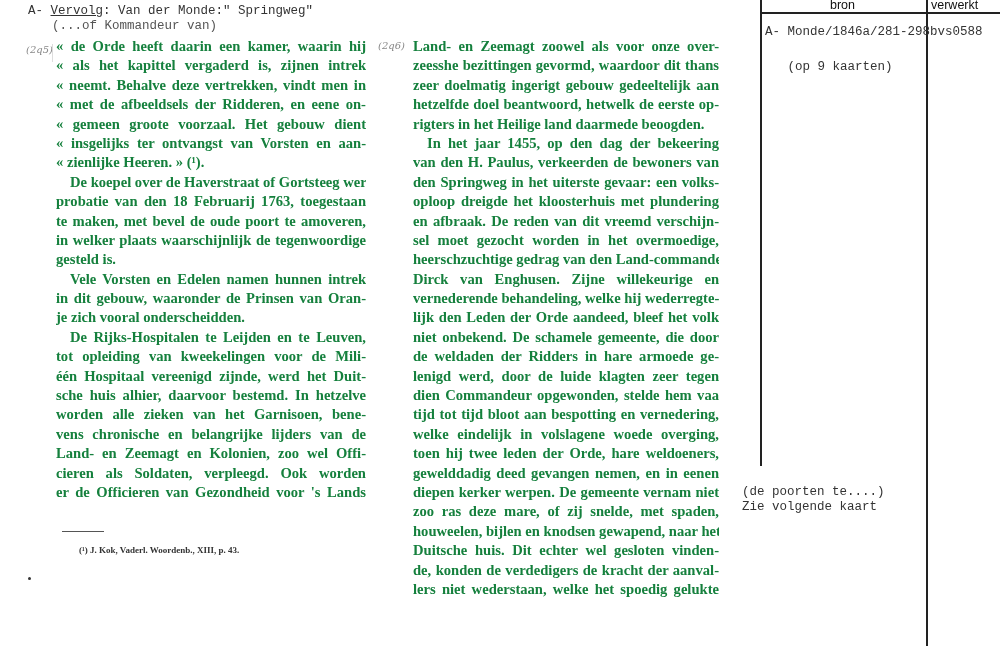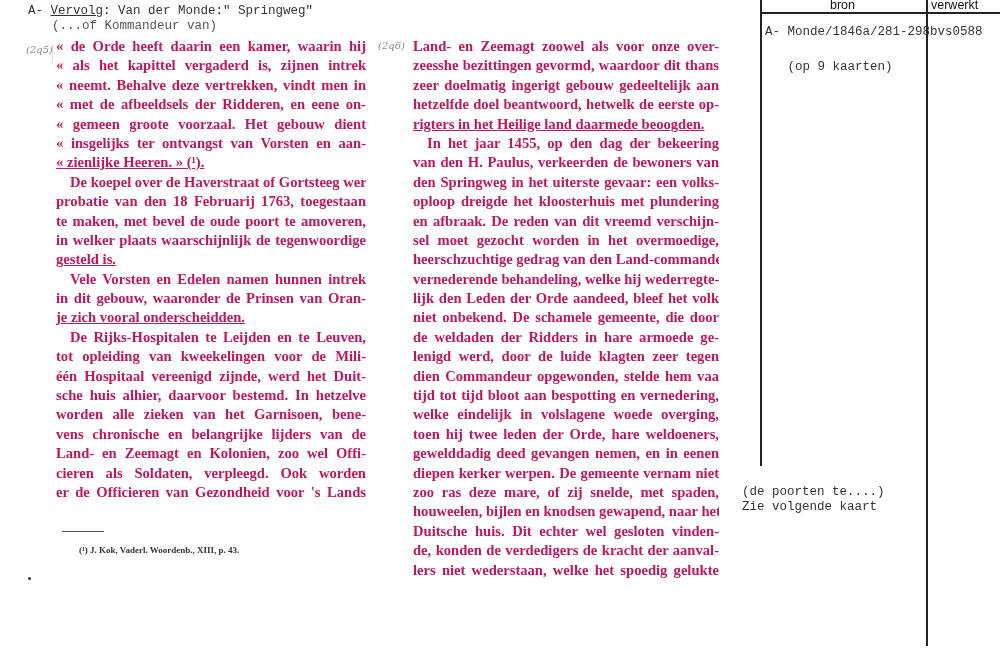--- a/index.html
+++ b/index.html
@@ -1,21 +1,21 @@
 <!DOCTYPE html>
 <html><head>
 <meta charset="utf-8">
 <style>
   html, body { margin: 0; padding: 0; background: #ffffff; }
   body { width: 1000px; height: 649px; position: relative; overflow: hidden; color: #1a1a1a; }
   .typed { font-family: "Liberation Mono", "DejaVu Sans Mono", monospace; font-size: 12.5px; color: #333; position: absolute; white-space: pre; }
   .u { text-decoration: underline; }
-  .col { position: absolute; font-family: "Liberation Serif", "DejaVu Serif", serif; font-size: 14.6px; font-weight: bold; color: #be185d; }
+  .col { position: absolute; font-family: "Liberation Serif", "DejaVu Serif", serif; font-size: 14.6px; font-weight: bold; color: #15803d; }
   .line { height: 19.4px; line-height: 19.4px; white-space: nowrap; text-align: justify; text-align-last: justify; overflow: hidden; }
-  .line.last { text-align-last: left; text-decoration: underline; }
+  .line.last { text-align-last: left; }
   .line.indent { padding-left: 14px; }
   .margin-note { position: absolute; font-family: "DejaVu Serif", serif; font-style: italic; font-size: 10px; color: #888; }
   .footnote-rule { position: absolute; height: 1px; background: #555; }
   .footnote { position: absolute; font-family: "Liberation Serif", serif; font-size: 9px; font-weight: bold; color: #333; white-space: nowrap; padding-left: 7px; }
   .vline { position: absolute; width: 2px; background: #222; }
   .hline { position: absolute; height: 1.5px; background: #222; }
   .hdr { position: absolute; font-family: "Liberation Sans", "DejaVu Sans", sans-serif; font-size: 12.5px; color: #111; }
   .dot { position: absolute; width: 3px; height: 3px; background: #333; border-radius: 50%; }
   .scanline { position: absolute; width: 1px; background: #ddd; }
 </style>
@@ -65,20 +65,21 @@
   <div class="line">zeer doelmatig ingerigt gebouw gedeeltelijk aan</div>
   <div class="line">hetzelfde doel beantwoord, hetwelk de eerste op-</div>
   <div class="line last">rigters in het Heilige land daarmede beoogden.</div>
   <div class="line indent">In het jaar 1455, op den dag der bekeering</div>
   <div class="line">van den H. Paulus, verkeerden de bewoners van</div>
   <div class="line">den Springweg in het uiterste gevaar: een volks-</div>
   <div class="line">oploop dreigde het kloosterhuis met plundering</div>
   <div class="line">en afbraak. De reden van dit vreemd verschijn-</div>
   <div class="line">sel moet gezocht worden in het overmoedige,</div>
   <div class="line">heerschzuchtige gedrag van den Land-commandeur</div>
+  <div class="line">Dirck van Enghusen. Zijne willekeurige en</div>
   <div class="line">vernederende behandeling, welke hij wederregte-</div>
   <div class="line">lijk den Leden der Orde aandeed, bleef het volk</div>
   <div class="line">niet onbekend. De schamele gemeente, die door</div>
   <div class="line">de weldaden der Ridders in hare armoede ge-</div>
   <div class="line">lenigd werd, door de luide klagten zeer tegen</div>
   <div class="line">dien Commandeur opgewonden, stelde hem vaa</div>
   <div class="line">tijd tot tijd bloot aan bespotting en vernedering,</div>
   <div class="line">welke eindelijk in volslagene woede overging,</div>
   <div class="line">toen hij twee leden der Orde, hare weldoeners,</div>
   <div class="line">gewelddadig deed gevangen nemen, en in eenen</div>

